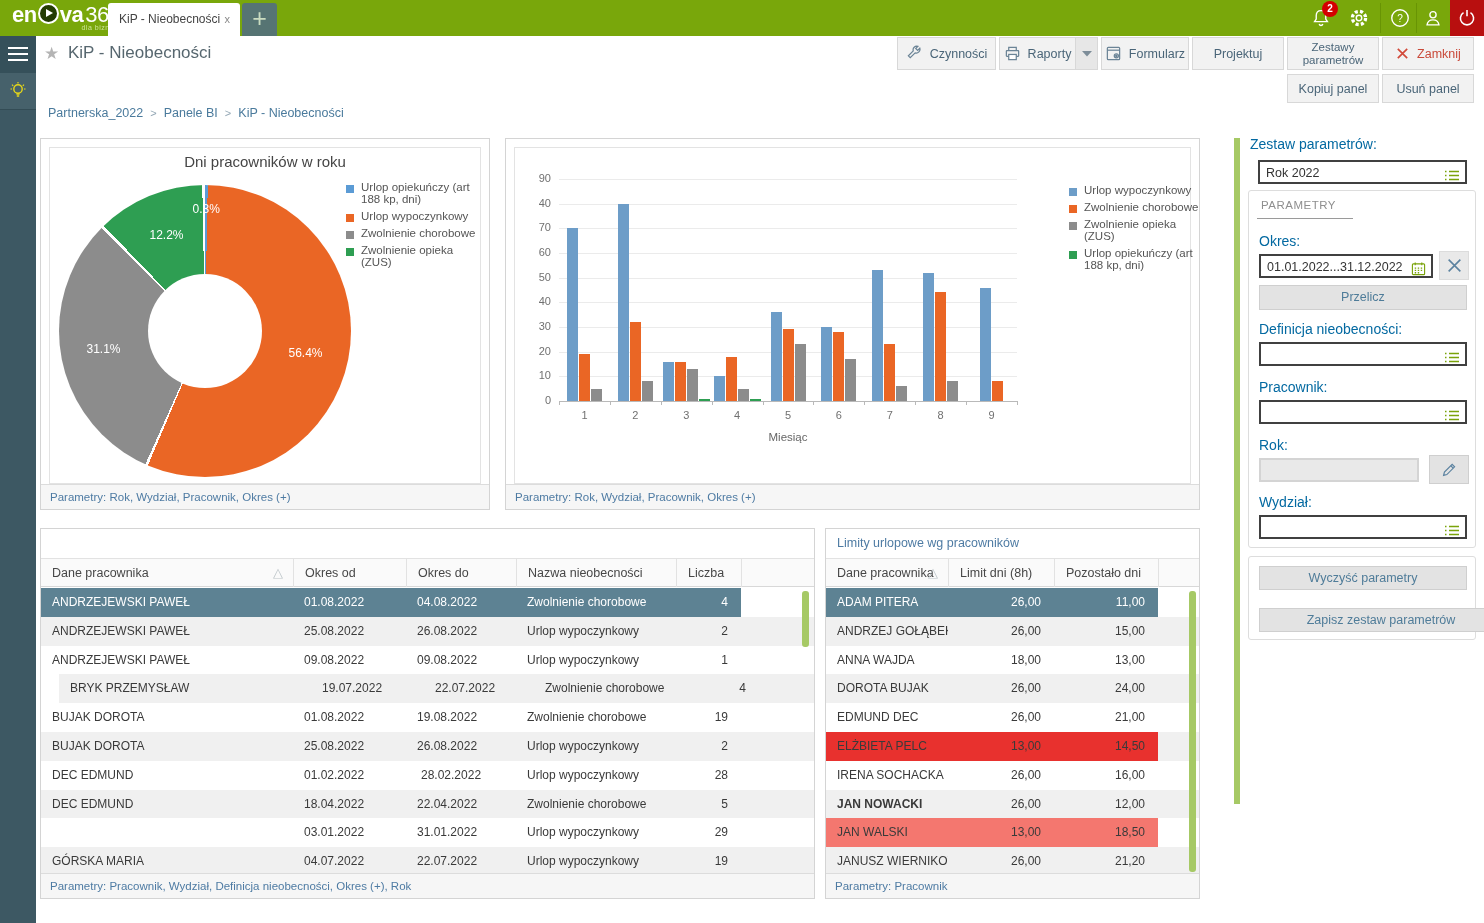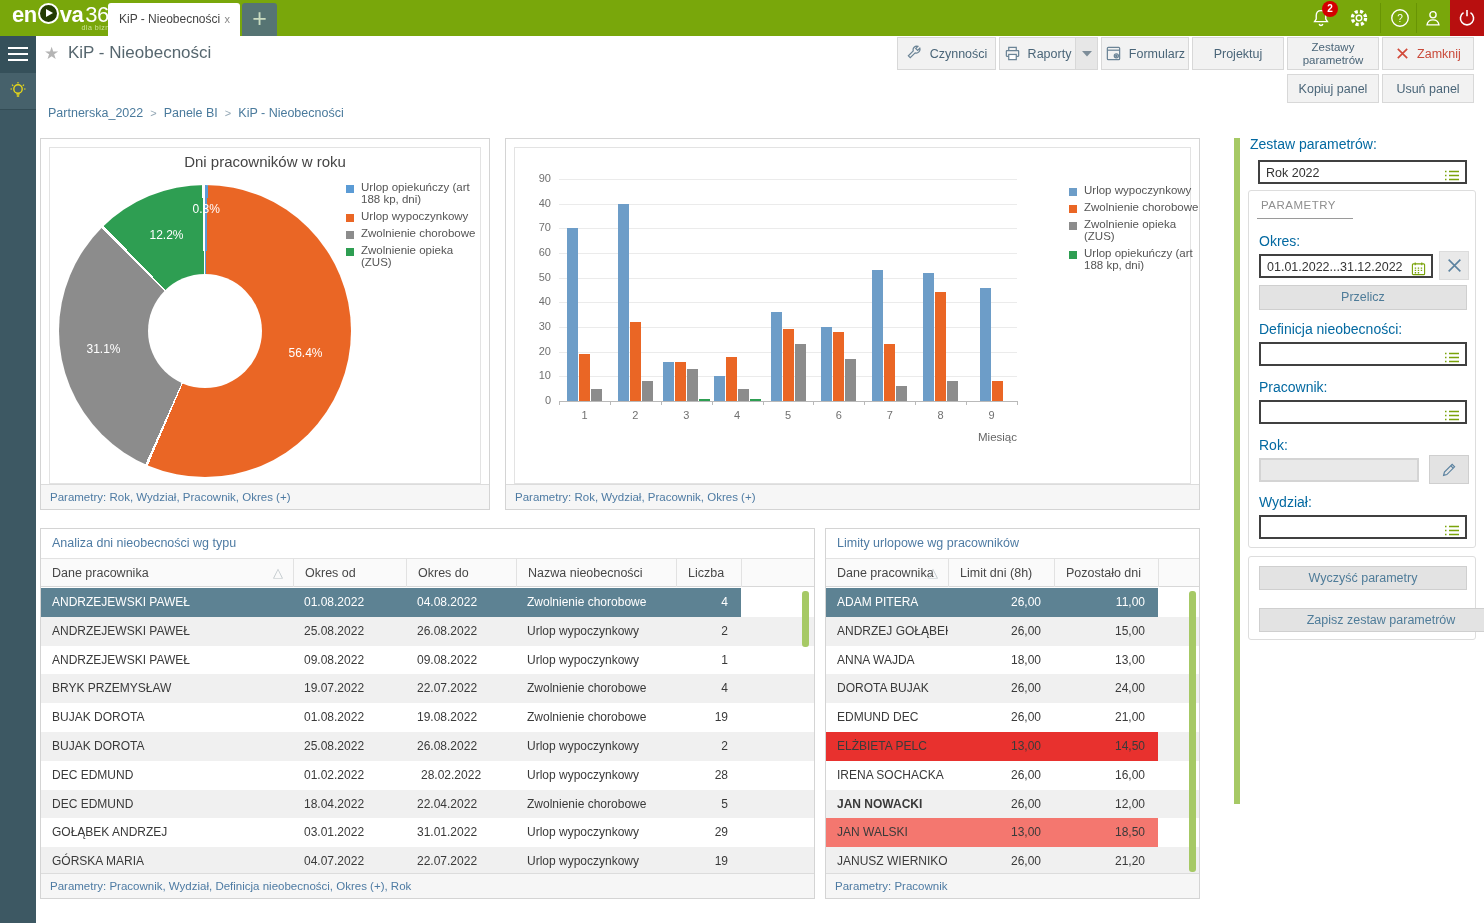--- a/index.html
+++ b/index.html
@@ -49,21 +49,21 @@
   .legend{position:absolute;font-size:11.5px;color:#555}
   .litem{display:flex;margin-bottom:5px;cursor:pointer}
   .lsq{width:8px;height:8px;margin:4px 7px 0 0;flex:none}
   
   .grid{position:absolute;height:1px;background:#ebebeb}
   .axis{position:absolute;background:#b9b9b9}
   .ylab,.xlab{position:absolute;font-size:11px;color:#707070}
   .ylab{text-align:right}
   .xlab{text-align:center}
   .bar{position:absolute}
-  .xtitle{position:absolute;font-size:11.5px;color:#666;text-align:right}
+  .xtitle{position:absolute;font-size:11.5px;color:#666;text-align:center}
   
   .ttitle{position:absolute;left:0;top:0;right:0;height:29px;font-size:12.5px;color:#4e7ba3;line-height:29px;padding-left:11px;box-sizing:border-box}
   .thead{position:absolute;left:0;top:29px;right:0;height:29px;background:#fafafa;border-top:1px solid #e2e2e2;border-bottom:1px solid #d8d8d8;box-sizing:border-box}
   .hcell{position:absolute;top:0;height:28px;font-size:12.5px;color:#474747;line-height:28px;padding-left:11px;box-sizing:border-box;border-left:1px solid #e2e2e2;cursor:pointer}
   .hcell.first{border-left:none}
   .sortg{position:absolute;right:10px;top:0;color:#bcc4c8;font-size:13px}
   .tbody{position:absolute;left:0;top:59px;right:0;bottom:25px;overflow:hidden}
   .trow{position:absolute;left:0;right:0;cursor:pointer}
   .hl{position:absolute;left:0;top:0;height:100%}
   .tcell{position:absolute;top:0;height:100%;font-size:12px;color:#3a3a3a;padding-left:11px;box-sizing:border-box;white-space:nowrap;overflow:hidden}
@@ -319,21 +319,20 @@
       <div class="litem">
         <div class="lsq" style="background: rgb(46, 158, 82);"></div>
         <div>Urlop opiekuńczy (art 188 kp, dni)</div>
       </div>
     </div>
   <div class="xtitle" style="left:53px;top:292px;width:458px">Miesiąc</div>
   <div class="pfooter">Parametry: Rok, Wydział, Pracownik, Okres (+)</div>
 </div>
 
 <div class="panel" id="ltable" style="left:40px;top:528px;width:775px;height:371px">
-  <div class="ttitle">Analiza dni nieobecności wg typu</div>
   <div class="thead">
       <div class="hcell first" style="left: 0px; width: 252px;">Dane pracownika<span class="sortg">△</span></div>
       <div class="hcell" style="left: 252px; width: 113px;">Okres od</div>
       <div class="hcell" style="left: 365px; width: 110px;">Okres do</div>
       <div class="hcell" style="left: 475px; width: 160px;">Nazwa nieobecności</div>
       <div class="hcell" style="left: 635px; width: 65px;">Liczba dni</div>
       <div class="hcell" style="left: 700px; width: 60px;"></div>
     </div>
   <div class="tbody">
       <div class="trow" style="top: 0px; height: 28.8px; background: rgb(255, 255, 255);">
@@ -353,21 +352,21 @@
         <div class="tcell num" style="left: 635px; width: 65px; line-height: 28.8px;">2</div>
       </div>
       <div class="trow" style="top: 57.6px; height: 28.8px; background: rgb(255, 255, 255);">
         <div class="hl" style="width: 700px; background: rgb(255, 255, 255);"></div>
         <div class="tcell" style="left: 0px; width: 252px; line-height: 28.8px;">ANDRZEJEWSKI PAWEŁ</div>
         <div class="tcell" style="left: 252px; width: 113px; line-height: 28.8px;">09.08.2022</div>
         <div class="tcell" style="left: 365px; width: 110px; line-height: 28.8px;">09.08.2022</div>
         <div class="tcell" style="left: 475px; width: 160px; line-height: 28.8px;">Urlop wypoczynkowy</div>
         <div class="tcell num" style="left: 635px; width: 65px; line-height: 28.8px;">1</div>
       </div>
-      <div class="trow" style="top: 86.4px; height: 28.8px; background: rgb(240, 240, 240);">
+      <div class="trow" style="top: 86.4px; height: 28.8px; background: rgb(240, 240, 240); margin-left: 18px;">
         <div class="hl" style="width: 700px; background: rgb(240, 240, 240);"></div>
         <div class="tcell" style="left: 0px; width: 252px; line-height: 28.8px;">BRYK PRZEMYSŁAW</div>
         <div class="tcell" style="left: 252px; width: 113px; line-height: 28.8px;">19.07.2022</div>
         <div class="tcell" style="left: 365px; width: 110px; line-height: 28.8px;">22.07.2022</div>
         <div class="tcell" style="left: 475px; width: 160px; line-height: 28.8px;">Zwolnienie chorobowe</div>
         <div class="tcell num" style="left: 635px; width: 65px; line-height: 28.8px;">4</div>
       </div>
       <div class="trow" style="top: 115.2px; height: 28.8px; background: rgb(255, 255, 255);">
         <div class="hl" style="width: 700px; background: rgb(255, 255, 255);"></div>
         <div class="tcell" style="left: 0px; width: 252px; line-height: 28.8px;">BUJAK DOROTA</div>
@@ -395,21 +394,20 @@
       <div class="trow" style="top: 201.6px; height: 28.8px; background: rgb(240, 240, 240);">
         <div class="hl" style="width: 700px; background: rgb(240, 240, 240);"></div>
         <div class="tcell" style="left: 0px; width: 252px; line-height: 28.8px;">DEC EDMUND</div>
         <div class="tcell" style="left: 252px; width: 113px; line-height: 28.8px;">18.04.2022</div>
         <div class="tcell" style="left: 365px; width: 110px; line-height: 28.8px;">22.04.2022</div>
         <div class="tcell" style="left: 475px; width: 160px; line-height: 28.8px;">Zwolnienie chorobowe</div>
         <div class="tcell num" style="left: 635px; width: 65px; line-height: 28.8px;">5</div>
       </div>
       <div class="trow" style="top: 230.4px; height: 28.8px; background: rgb(255, 255, 255);">
         <div class="hl" style="width: 700px; background: rgb(255, 255, 255);"></div>
-        <div class="tcell" style="left: 0px; width: 252px; line-height: 28.8px;">GOŁĄBEK ANDRZEJ</div>
         <div class="tcell" style="left: 252px; width: 113px; line-height: 28.8px;">03.01.2022</div>
         <div class="tcell" style="left: 365px; width: 110px; line-height: 28.8px;">31.01.2022</div>
         <div class="tcell" style="left: 475px; width: 160px; line-height: 28.8px;">Urlop wypoczynkowy</div>
         <div class="tcell num" style="left: 635px; width: 65px; line-height: 28.8px;">29</div>
       </div>
       <div class="trow" style="top: 259.2px; height: 28.8px; background: rgb(240, 240, 240);">
         <div class="hl" style="width: 700px; background: rgb(240, 240, 240);"></div>
         <div class="tcell" style="left: 0px; width: 252px; line-height: 28.8px;">GÓRSKA MARIA</div>
         <div class="tcell" style="left: 252px; width: 113px; line-height: 28.8px;">04.07.2022</div>
         <div class="tcell" style="left: 365px; width: 110px; line-height: 28.8px;">22.07.2022</div>

